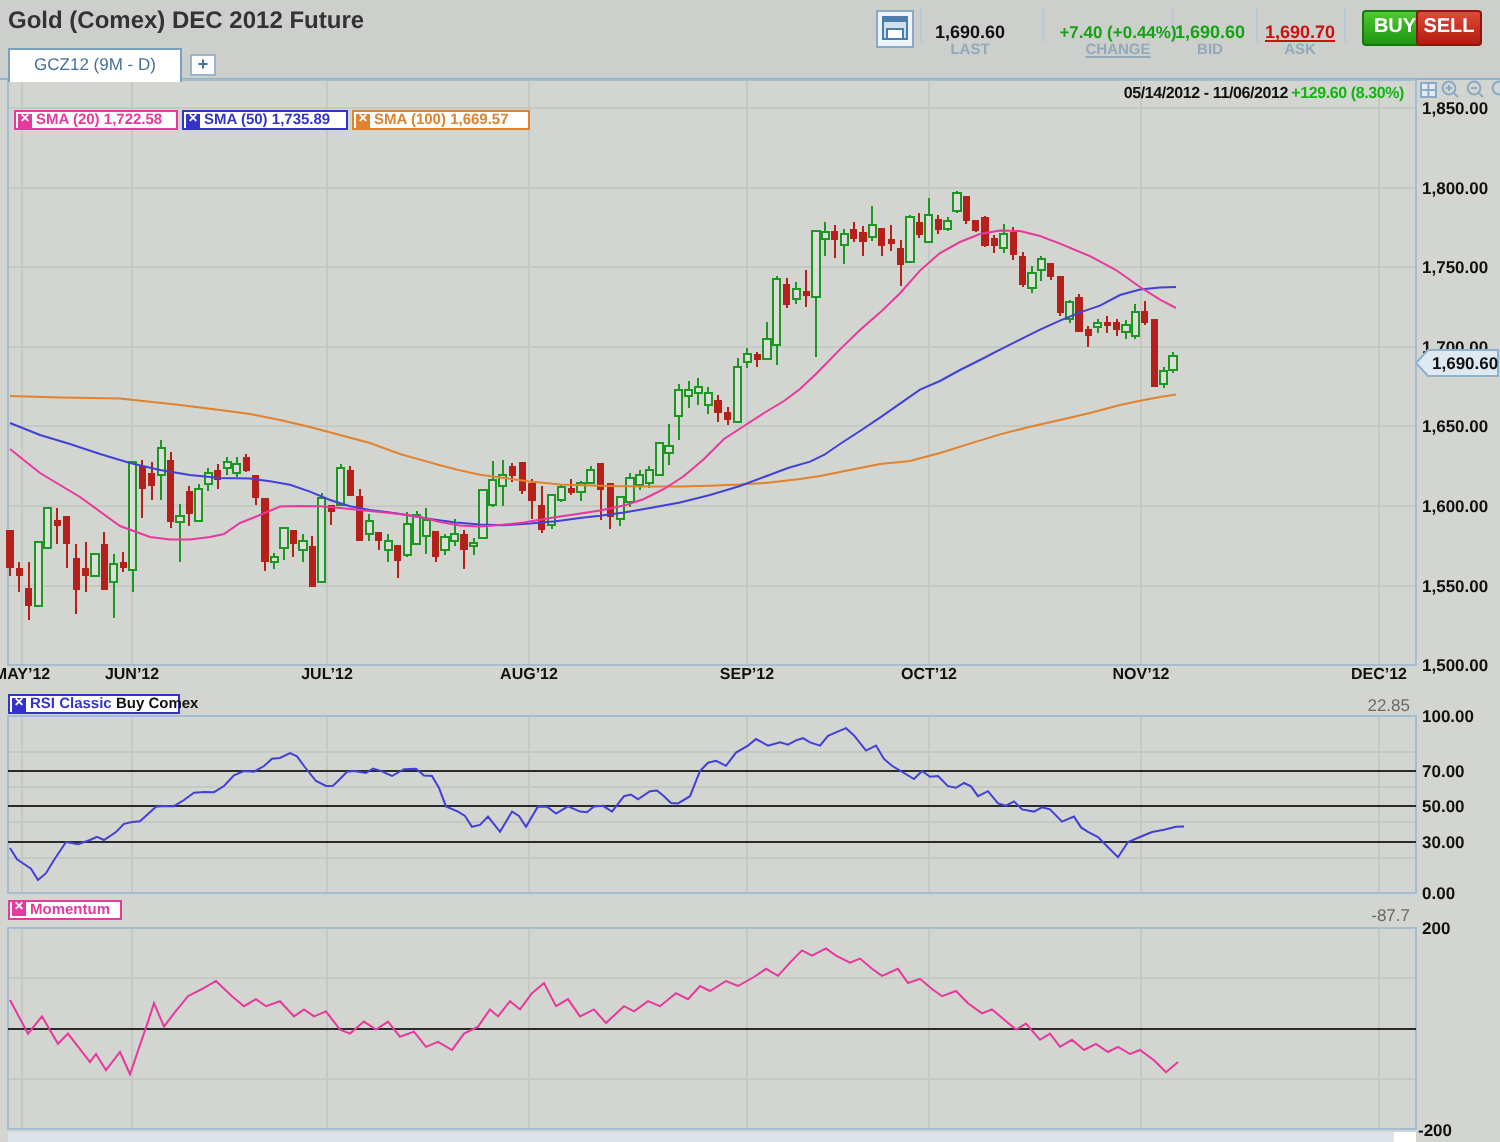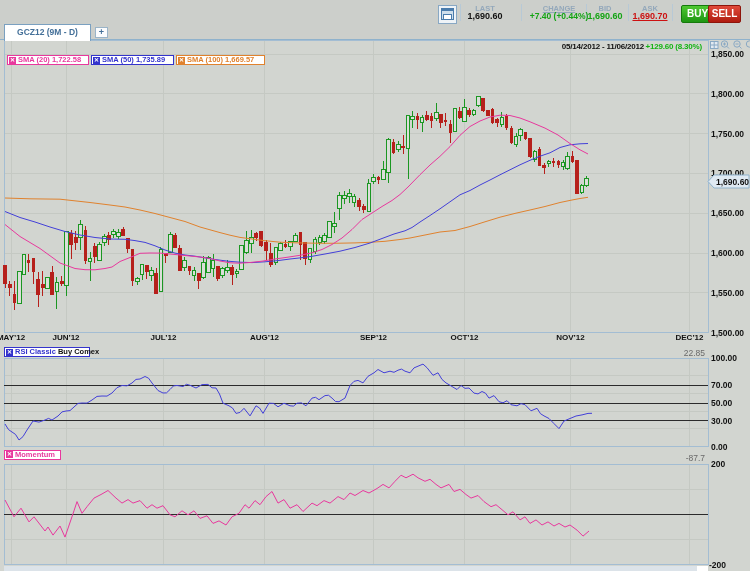--- a/index.html
+++ b/index.html
@@ -3,29 +3,30 @@
 <style>
   html,body {margin:0;padding:0;}
   body {font-family:"Liberation Sans", sans-serif;}
   #page {position:relative;width:750px;height:571px;background:#d2d5d0;overflow:hidden;}
   .abs {position:absolute;}
   .chip {position:absolute;height:8px;background:#fff;font-size:7.5px;font-weight:bold;
          line-height:8px;white-space:nowrap;}
   .chip .xb {display:inline-block;width:7px;height:7px;margin:0.5px 2px 0 1px;color:#fff;
         font-size:6px;text-align:center;line-height:7px;vertical-align:top;}
   .sep {position:absolute;top:4px;width:1px;height:17px;background:#b7c9d6;}
-  .lbl {position:absolute;top:4px;font-size:7.5px;font-weight:bold;color:#93a8bb;width:70px;text-align:center;white-space:nowrap;}
+  .lbl {position:absolute;top:20px;font-size:7.5px;font-weight:bold;color:#93a8bb;width:70px;text-align:center;white-space:nowrap;}
   .val {position:absolute;top:11px;font-size:9px;font-weight:bold;width:70px;text-align:center;white-space:nowrap;}
   .btn {position:absolute;top:5px;width:31px;height:16px;border-radius:2px;color:#fff;
         font-size:10px;font-weight:bold;text-align:center;line-height:16px;}
 </style></head>
 <body>
 <div id="page">
 
   <div class="abs" style="left:0;top:0;width:750px;height:40px;background:#cccfcb;"></div>
+  <div class="abs" style="left:4px;top:3px;font-size:12px;font-weight:bold;color:#333;">Gold (Comex) DEC 2012 Future</div>
 
   <div class="abs" style="left:438px;top:5px;width:17px;height:17px;background:#eef3f7;border:1px solid #88a8c4;">
      <div class="abs" style="left:2px;top:2px;width:11px;height:10px;border:1px solid #4a7cac;background:#cfdfec;"></div>
      <div class="abs" style="left:2px;top:2px;width:13px;height:3px;background:#4a7cac;"></div>
      <div class="abs" style="left:4px;top:8px;width:7px;height:4px;border:1px solid #4a7cac;background:#fff;"></div>
   </div>
   <div class="sep" style="left:460px;"></div>
   <div class="sep" style="left:521px;"></div>
   <div class="sep" style="left:586px;"></div>
   <div class="sep" style="left:628px;"></div>
@@ -35,21 +36,21 @@
   <div class="lbl" style="left:522px;width:74px;text-decoration:underline;">CHANGE</div>
   <div class="val" style="left:522px;width:74px;font-size:8.5px;color:#13a413;">+7.40 (+0.44%)</div>
   <div class="lbl" style="left:570px;">BID</div>
   <div class="val" style="left:570px;color:#13a413;">1,690.60</div>
   <div class="lbl" style="left:615px;">ASK</div>
   <div class="val" style="left:615px;color:#cc1111;text-decoration:underline;">1,690.70</div>
   <div class="btn" style="left:681px;background:linear-gradient(#4fc832,#1e9613);border:1px solid #157a0c;">BUY</div>
   <div class="btn" style="left:708px;background:linear-gradient(#e04a3a,#b01c10);border:1px solid #8d150b;text-align:center;">SELL</div>
 
   <div class="abs" style="left:4px;top:24px;width:85px;height:16px;background:#fff;border:1px solid #7aa0c0;border-bottom:none;
-       font-size:8.5px;font-weight:bold;color:#447099;text-align:center;line-height:15px;z-index:3;">GCZ12 (9M - D)</div>
+       font-size:8.5px;font-weight:normal;color:#447099;text-align:center;line-height:15px;z-index:3;">GCZ12 (9M - D)</div>
   <div class="abs" style="left:95px;top:27px;width:11px;height:9px;background:#fbfcfd;border:1px solid #9ab4c8;
        font-size:9px;font-weight:bold;color:#447099;text-align:center;line-height:9px;">+</div>
   <div class="abs" style="left:0;top:39px;width:750px;height:1px;background:#8fb2cc;"></div>
 
   <svg width="750" height="571" viewBox="0 0 750 571" style="position:absolute;left:0;top:0" shape-rendering="crispEdges" font-family="Liberation Sans, sans-serif">
 <line x1="4" y1="54" x2="708" y2="54" stroke="#c5c9c3" stroke-width="1"></line>
 <line x1="4" y1="93.8" x2="708" y2="93.8" stroke="#c5c9c3" stroke-width="1"></line>
 <line x1="4" y1="133.6" x2="708" y2="133.6" stroke="#c5c9c3" stroke-width="1"></line>
 <line x1="4" y1="173.4" x2="708" y2="173.4" stroke="#c5c9c3" stroke-width="1"></line>
 <line x1="4" y1="213.2" x2="708" y2="213.2" stroke="#c5c9c3" stroke-width="1"></line>

